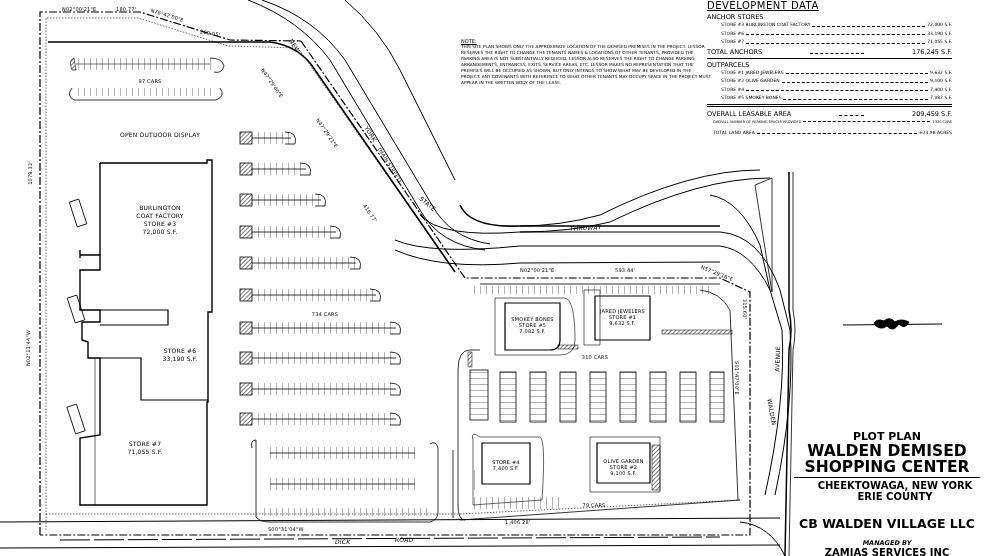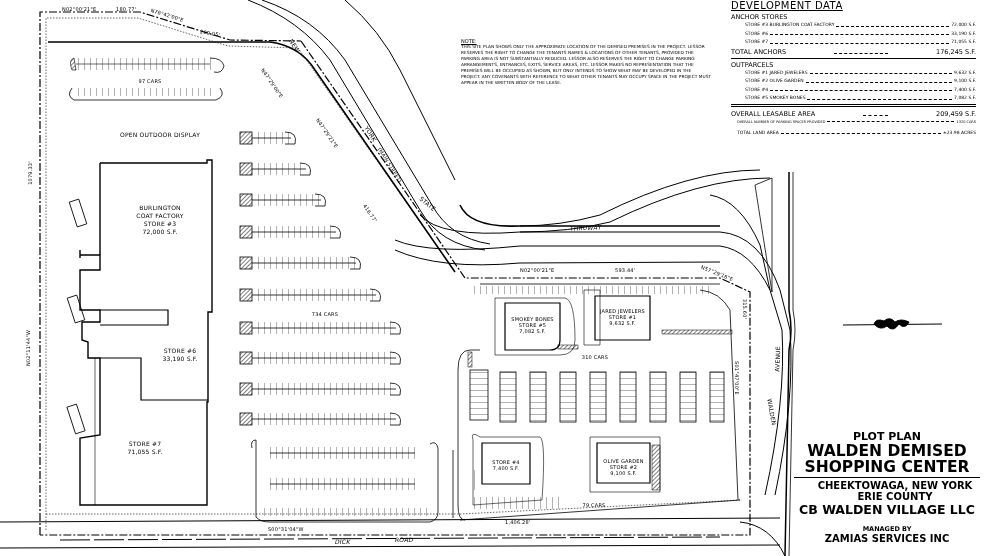--- a/index.html
+++ b/index.html
@@ -2,38 +2,38 @@
 <html><head>
 <meta charset="utf-8">
 <style>
   html,body{margin:0;padding:0;background:#fff;}
   body{width:984px;height:556px;position:relative;overflow:hidden;font-family:"Liberation Sans",sans-serif;color:#000;}
   svg{position:absolute;left:0;top:0;}
   .lbl{position:absolute;font-family:"DejaVu Sans",sans-serif;font-size:6px;letter-spacing:.2px;text-align:center;line-height:8px;white-space:nowrap;}
   .lbl.sm{font-size:5px;line-height:6px;}
   .note{position:absolute;left:461px;top:38px;width:250px;font-family:"DejaVu Sans",sans-serif;font-size:4.3px;line-height:6px;}
   .note .t{text-decoration:underline;font-size:5px;}
-  .dev{position:absolute;left:731px;top:0;width:245px;font-family:"DejaVu Sans",sans-serif;}
+  .dev{position:absolute;left:707px;top:0;width:245px;font-family:"DejaVu Sans",sans-serif;}
   .dev .h{font-size:10px;text-decoration:underline;letter-spacing:.5px;}
   .dev .sec{font-size:6.5px;margin-top:2px;}
   .dev .row{display:flex;font-size:4.5px;line-height:8.5px;padding-left:14px;}
   .dev .row .n{white-space:nowrap;}
   .dev .row .d{flex:1;border-bottom:1px dashed #000;margin:0 2px 3px 2px;}
   .dev .row .v{white-space:nowrap;}
   .dev .tot{display:flex;font-size:6.5px;line-height:10px;gap:46px;}
   .dev .tot .d{flex:1;border-bottom:1px dashed #000;margin:0 2px 3px 2px;}
   .dev .rule{border-top:1px solid #000;margin:1px 0 2px 0;}
   .dev .rule2{border-top:1px solid #000;border-bottom:1px solid #000;height:1px;margin:1px 0 2px 0;}
   .title{position:absolute;left:790px;top:430px;width:194px;text-align:center;font-family:"DejaVu Sans",sans-serif;font-weight:bold;}
   .title .pp{font-size:11px;}
   .title .big{font-size:15.5px;line-height:16px;}
   .title .hr{border-top:1.5px solid #000;margin:2px 4px 2px 4px;}
   .title .loc{font-size:10px;line-height:11px;margin-left:16px;}
-  .title .llc{font-size:12.5px;margin-top:0;}
-  .title .mg{font-size:6.5px;margin-top:8px;}
+  .title .llc{font-size:12.5px;margin-top:14px;}
+  .title .mg{font-size:6.5px;margin-top:8px;font-style:italic;}
   .title .zm{font-size:10px;}
 </style>
 </head>
 <body>
 
 <svg width="984" height="556" viewBox="0 0 984 556" xmlns="http://www.w3.org/2000/svg" fill="none" stroke="#000">
   <defs>
     <pattern id="hatch" width="3" height="3" patternUnits="userSpaceOnUse" patternTransform="rotate(45)">
       <line x1="0" y1="0" x2="0" y2="3" stroke="#000" stroke-width="1"></line>
     </pattern>

